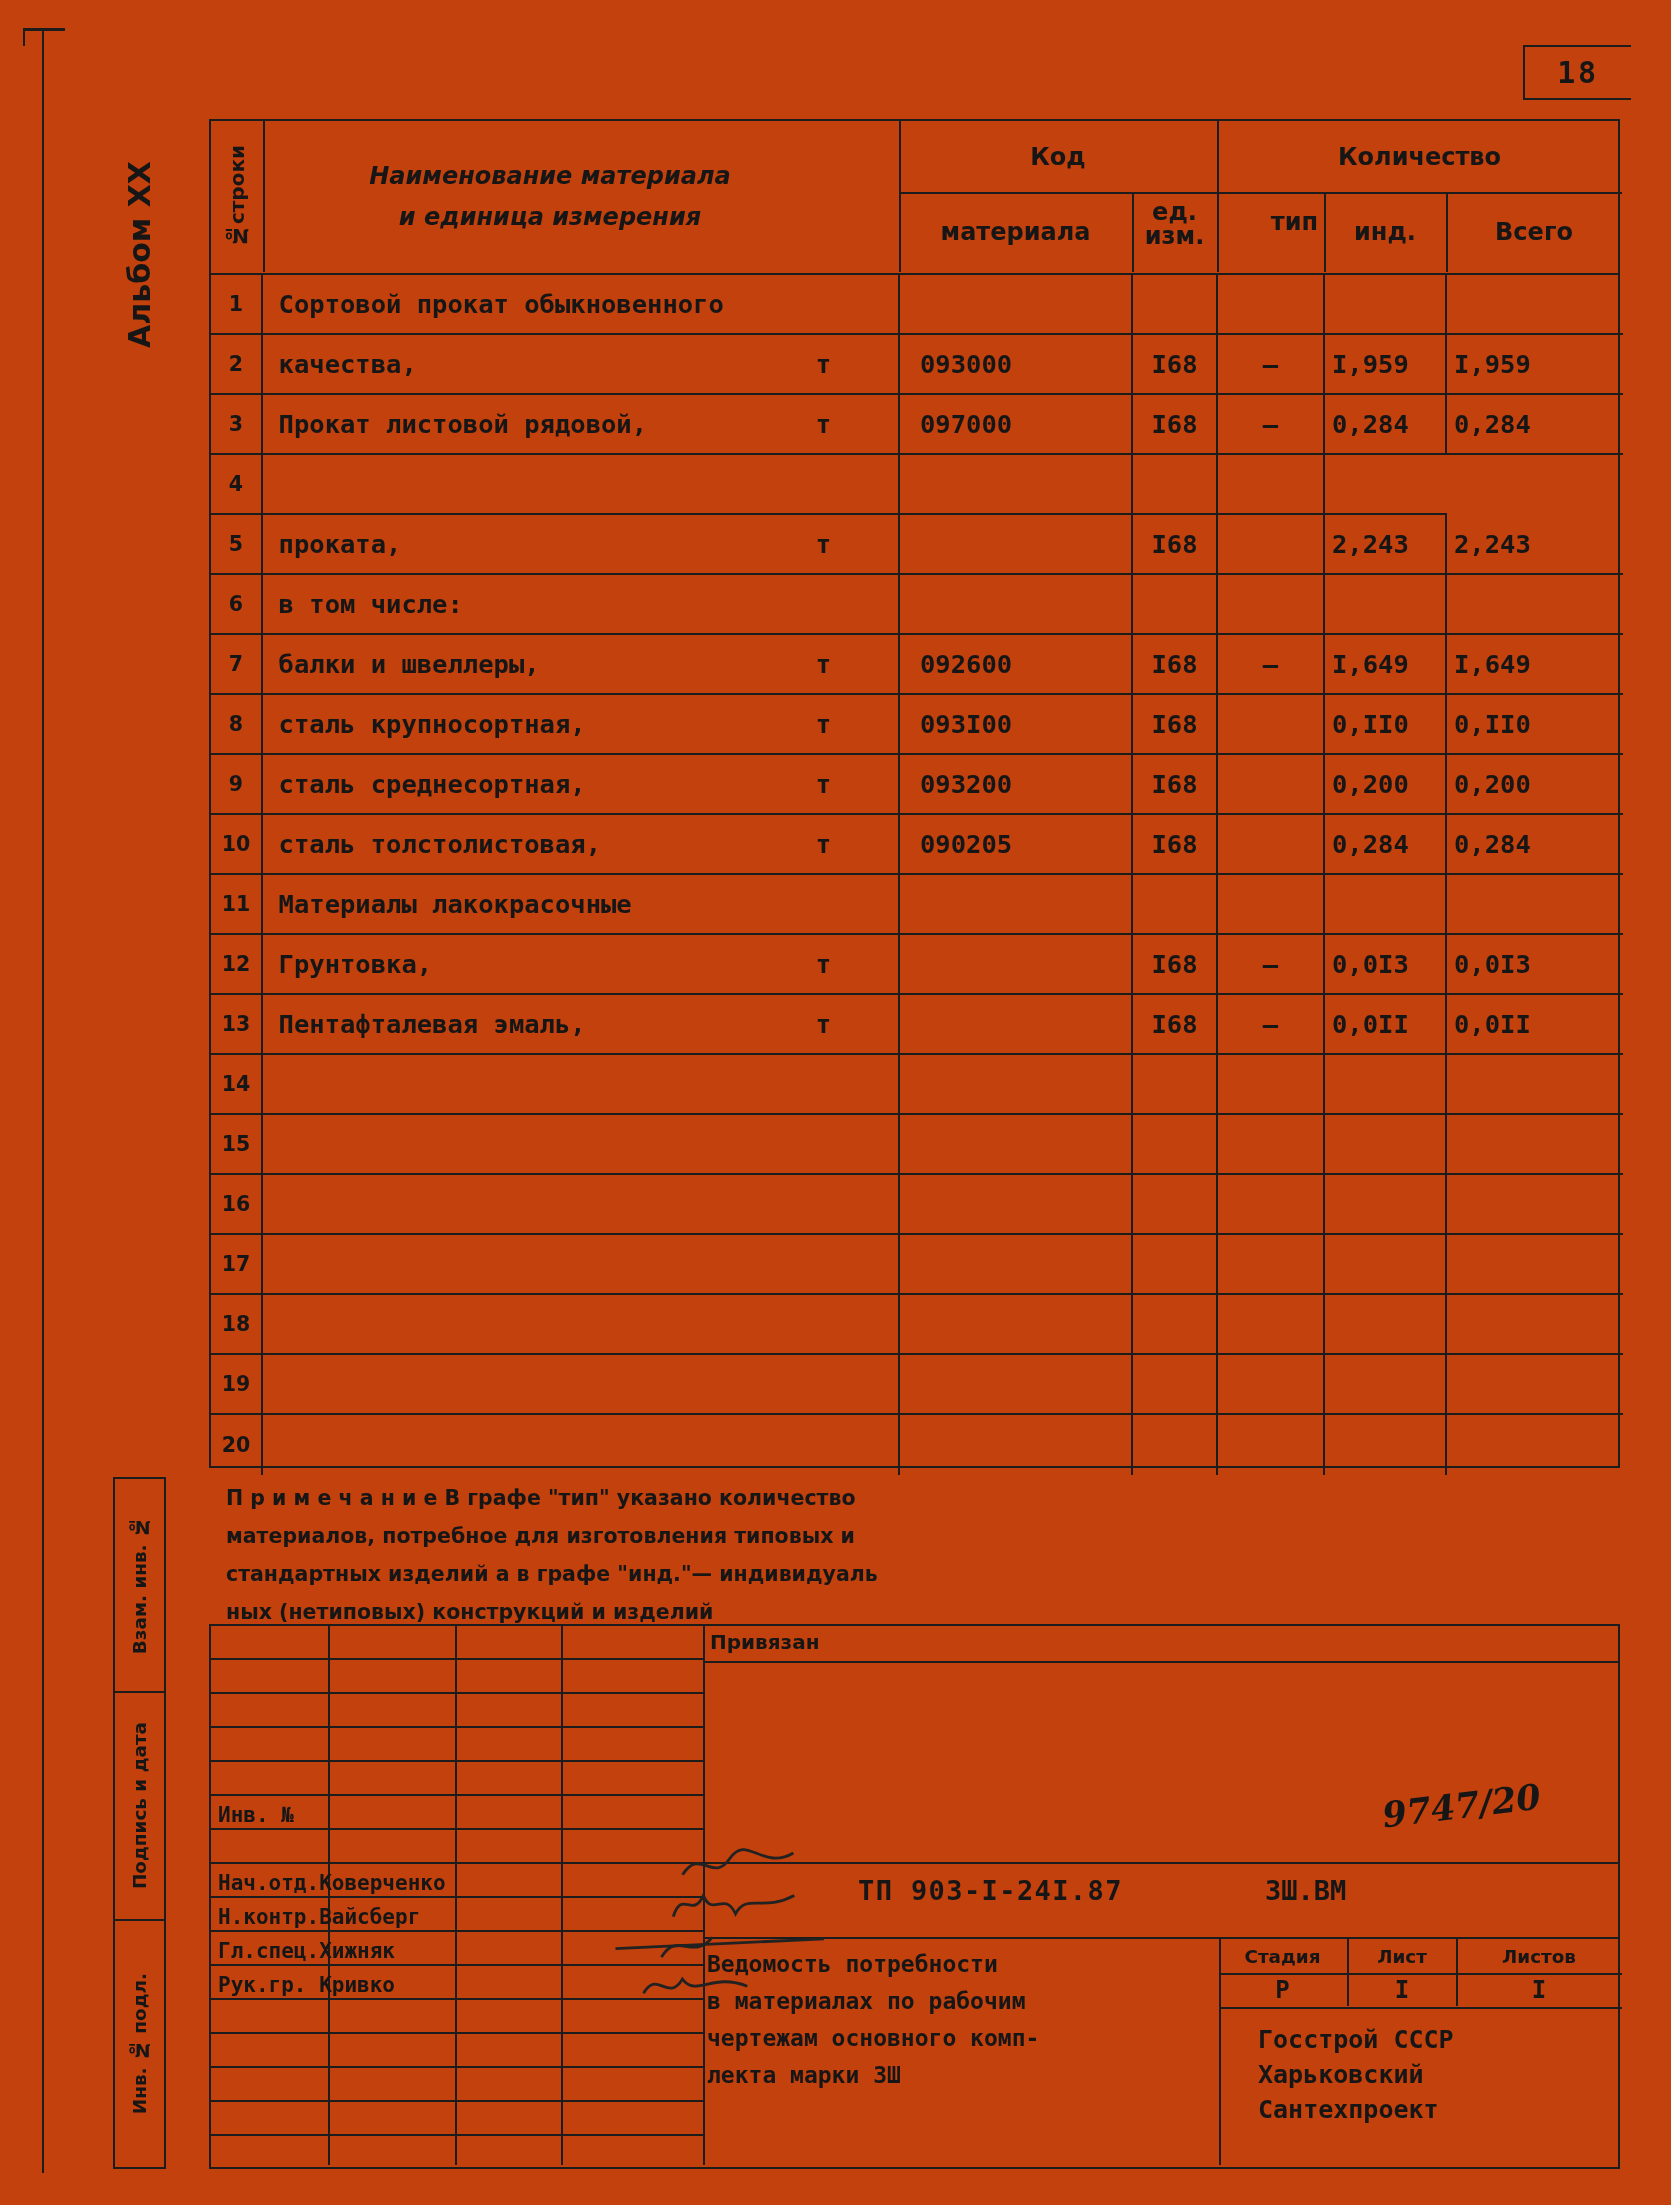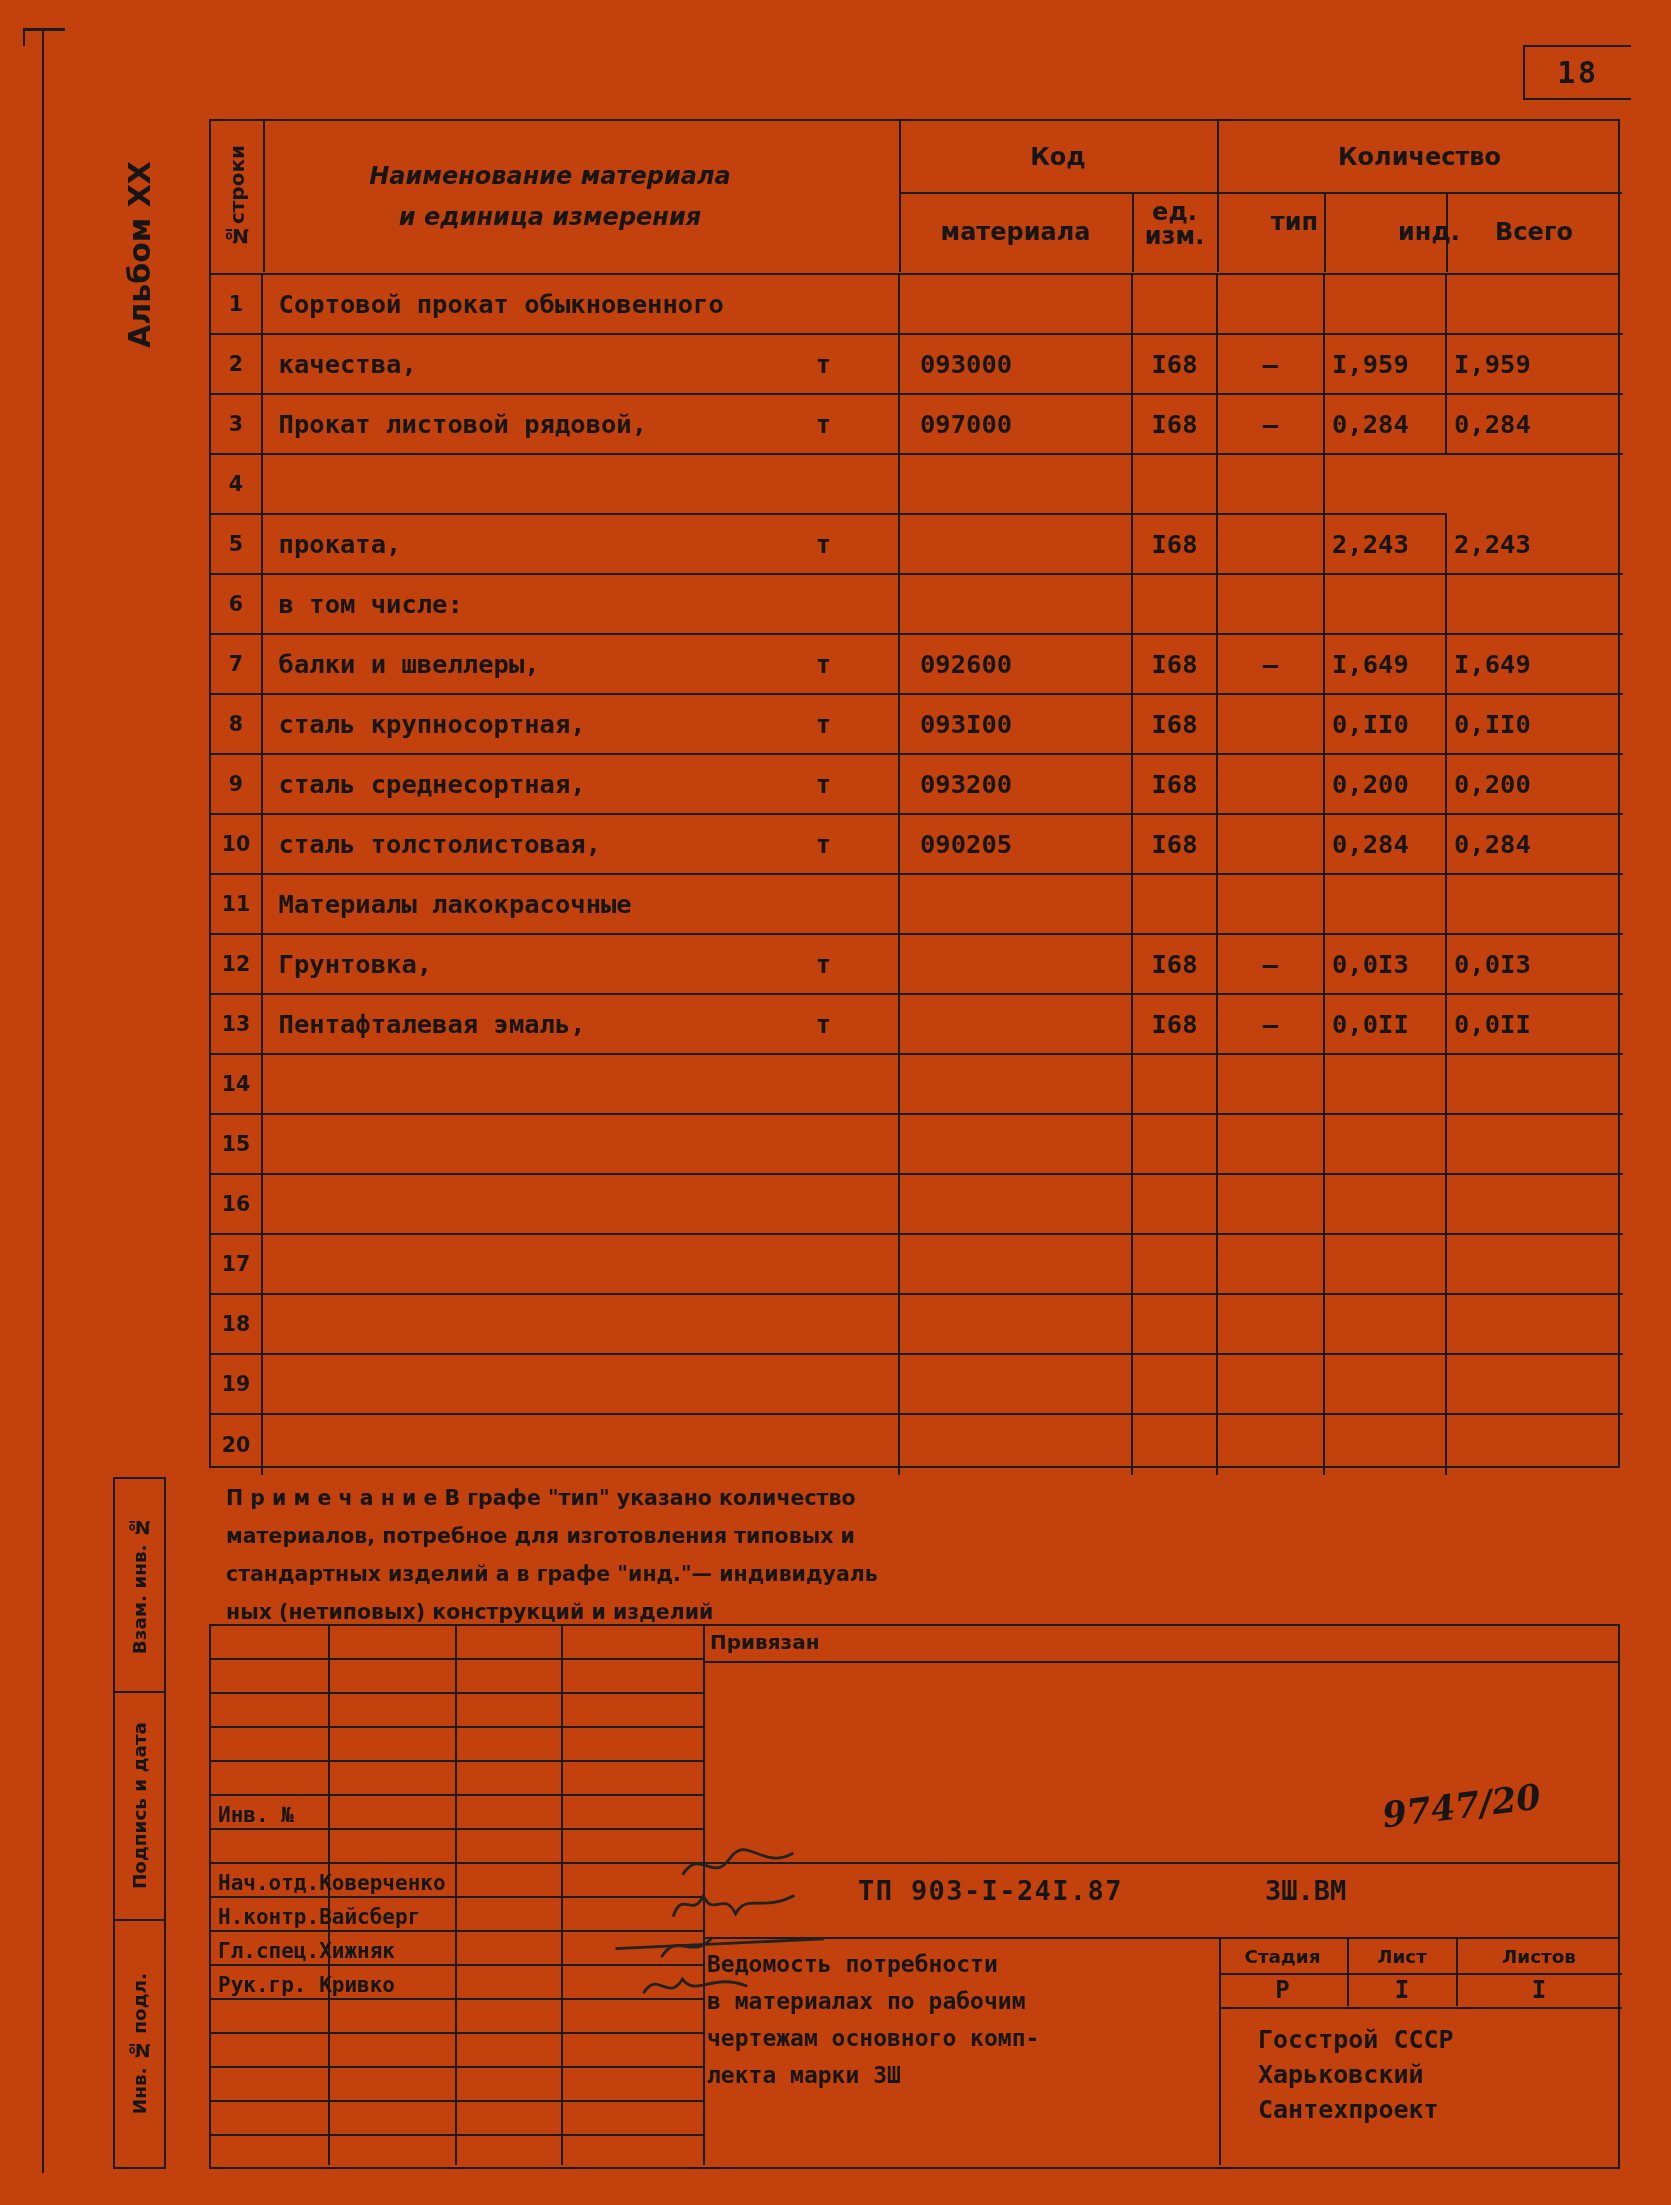--- a/index.html
+++ b/index.html
@@ -33,21 +33,21 @@
   .hdr{position:absolute; left:0; top:0; width:100%; height:154px; border-bottom:2.8px solid #1c1c1c; box-sizing:border-box;}
   .hdr .hcell{position:absolute; display:flex; flex-direction:column; align-items:center; justify-content:center; text-align:center; font-size:24px; font-family:"DejaVu Sans", sans-serif; font-weight:bold;}
   .rowcol-hdr{left:0; top:0; width:52px; height:151px;}
   .rowcol-hdr .vtext{font-size:20px; font-family:"DejaVu Sans", sans-serif;}
   .name-hdr{left:52px; top:0; width:574px; height:151px; line-height:41px;font-style:italic;}
   .code-grp{left:688px; top:0; width:318px; height:71px;}
   .qty-grp{left:1006px; top:0; width:405px; height:71px;}
   .mat-hdr{left:688px; top:71px; width:233px; height:80px;}
   .ed-hdr{left:921px; top:71px; width:85px; height:64px; font-size:20px; line-height:24px;}
   .tip-hdr{left:1006px; top:71px; width:107px; height:59px;margin-left:24px;}
-  .ind-hdr{left:1113px; top:71px; width:122px; height:80px;padding-left:44px;}
+  .ind-hdr{left:1113px; top:71px; width:122px; height:80px;}
   .vsego-hdr{left:1235px; top:71px; width:176px; height:80px;}
 
   .tbody{position:absolute; left:0; top:154px; width:100%;}
   .trow{display:grid; grid-template-columns:52px 637px 233px 85px 107px 122px 176px; height:60px;}
   .tc{border-right:2.1px solid #1c1c1c; border-bottom:2.1px solid #1c1c1c; box-sizing:border-box;
       display:flex; align-items:center; font-size:25.5px; overflow:hidden; white-space:nowrap;}
   .trow:last-child .tc{border-bottom:none;}
   .tc:last-child{border-right:none;}
   .c-num{justify-content:center; font-size:20.5px; font-family:"DejaVu Sans", sans-serif;}
   .c-name{padding-left:15.6px; justify-content:space-between; padding-right:67px;}

